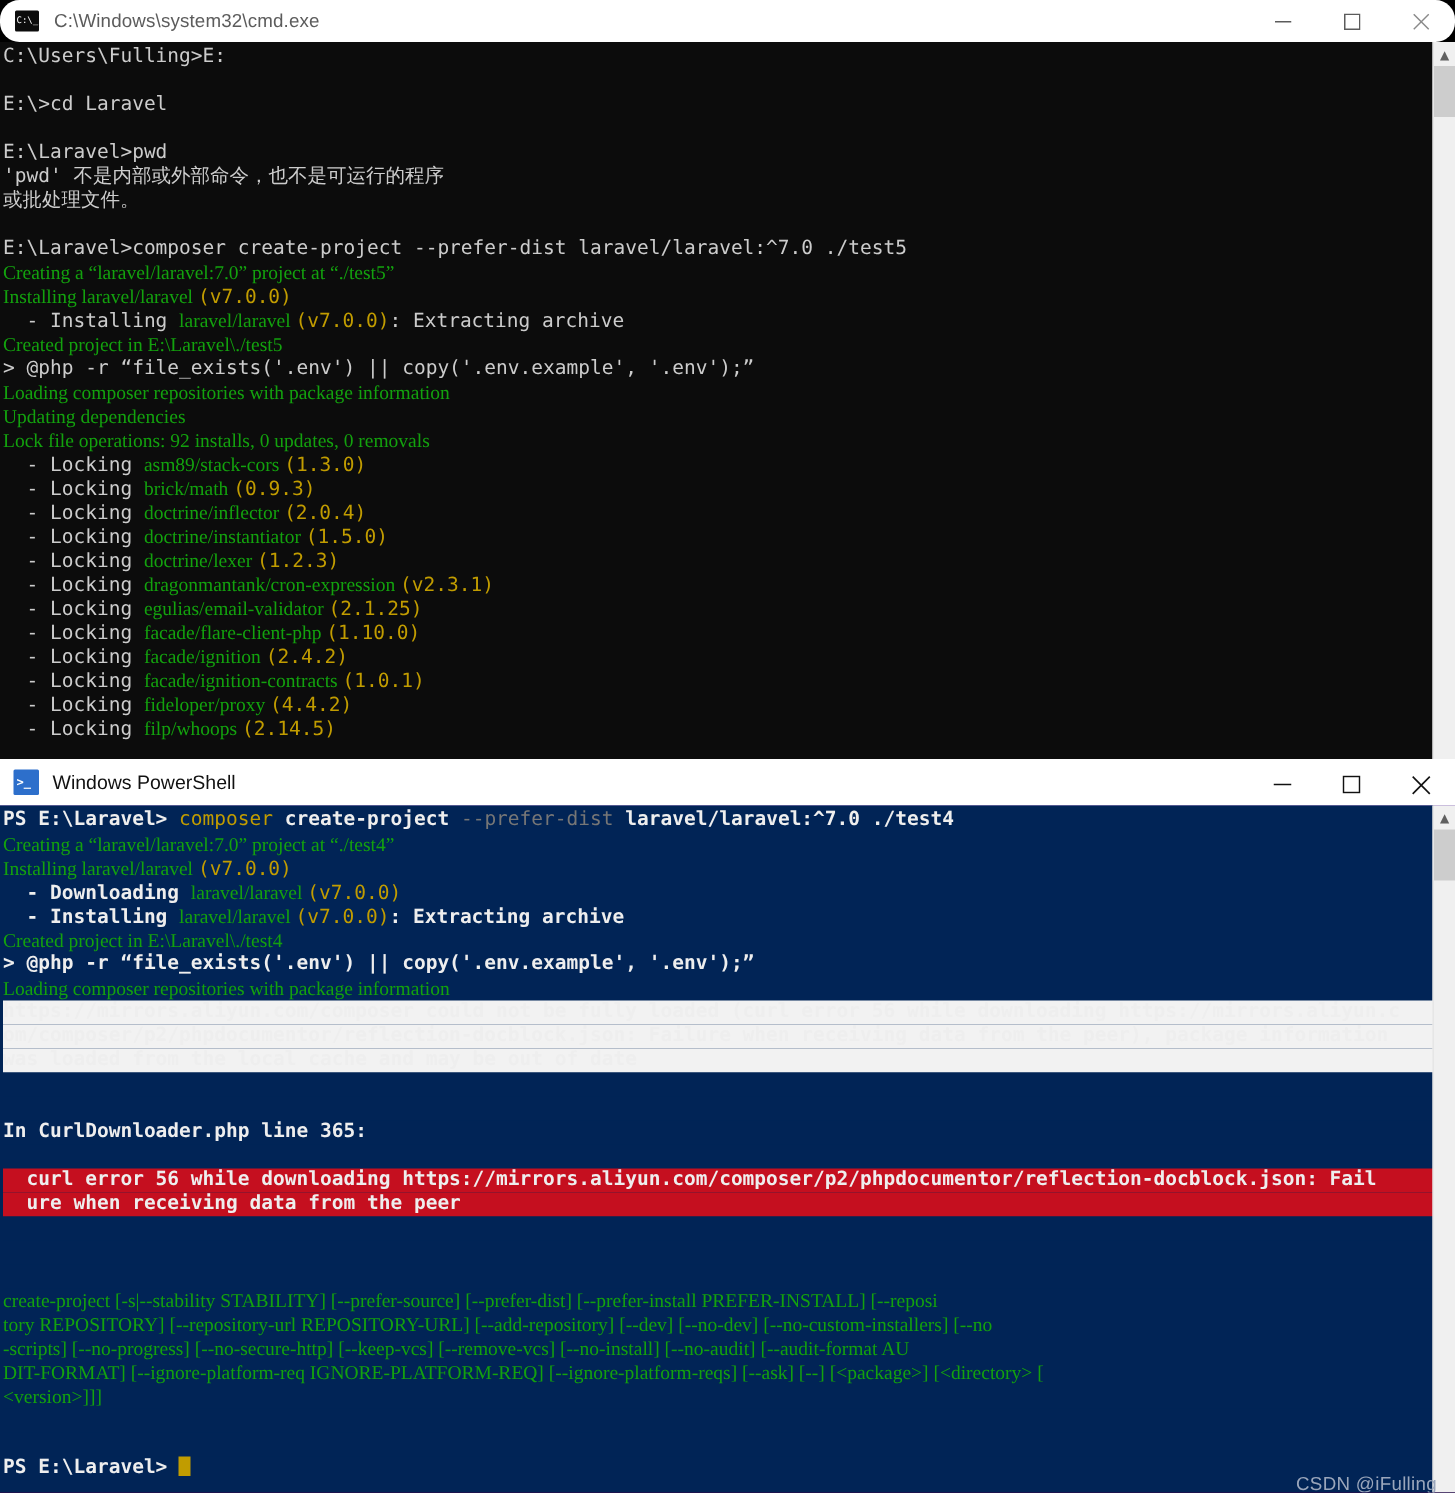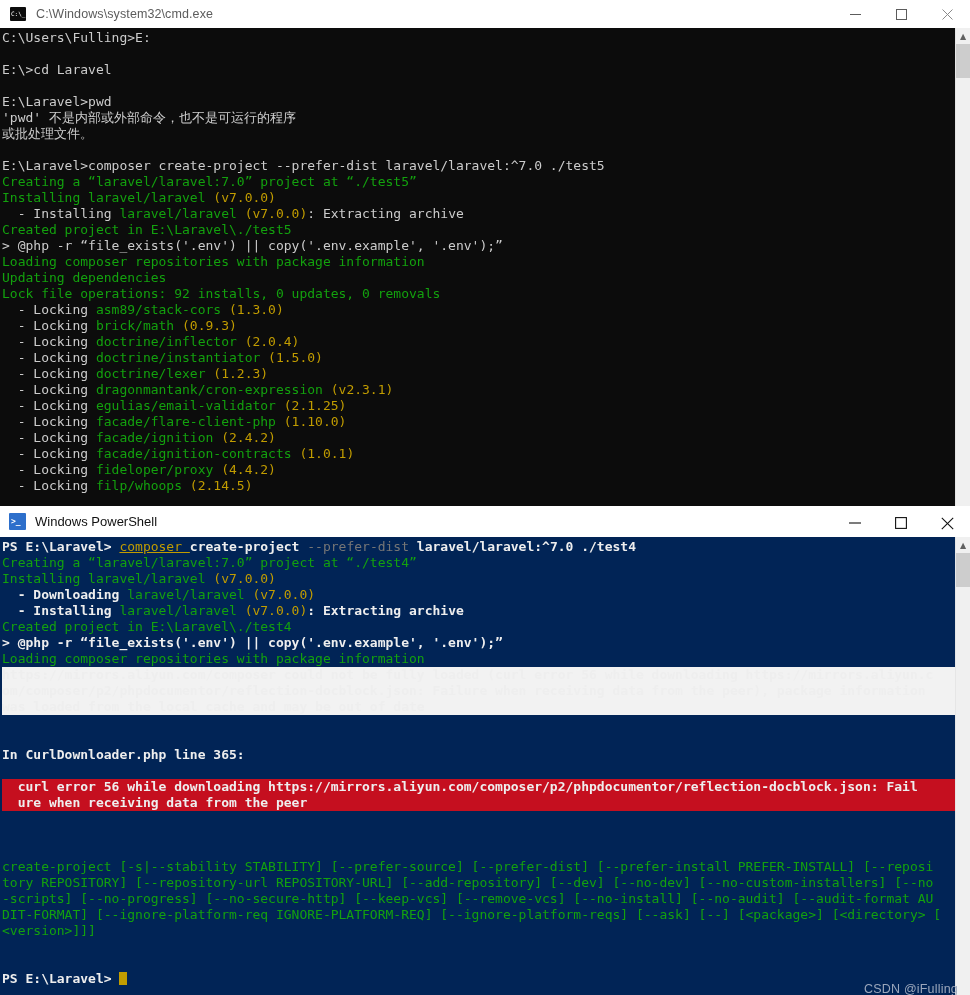--- a/index.html
+++ b/index.html
@@ -24,20 +24,21 @@
     background: #000;
   }
   #cmd-titlebar {
     position: absolute;
     left: 0; top: 0;
     width: 970px;
     height: 28px;
     background: #ffffff;
     display: flex;
     align-items: center;
+    border-radius: 13px;
   }
   .tb-icon-cmd {
     width: 16px; height: 14px;
     margin-left: 10px;
     background: #0c0c0c;
     border-radius: 1px;
     position: relative;
     flex: 0 0 auto;
     overflow: hidden;
   }
@@ -171,24 +172,24 @@
   
   .term {
     font-family: "DejaVu Sans Mono", monospace;
     font-size: 13px;
     line-height: 16px;
     white-space: pre;
     padding: 2px 0 0 2px;
   }
   .term .ln { display: block; height: 16px; }
   .w  { color: #cccccc; }
-  .g  { color: #13a10e; }
+  .g  { color: #13a10e; font-family: Liberation Serif, serif; }
   .y  { color: #c19c00; }
   .gy { color: #767676; }
-  .ylw{ color: #c19c00; text-decoration: underline; }
+  .ylw{ color: #c19c00; }
   .psw { color: #eeeeee; font-weight: bold; }
 
   .warn-block {
     background: #f2f2f2;
     color: #0c0c0c;
   }
   .err-block {
     background: #c50f1f;
     color: #ffffff;
   }

